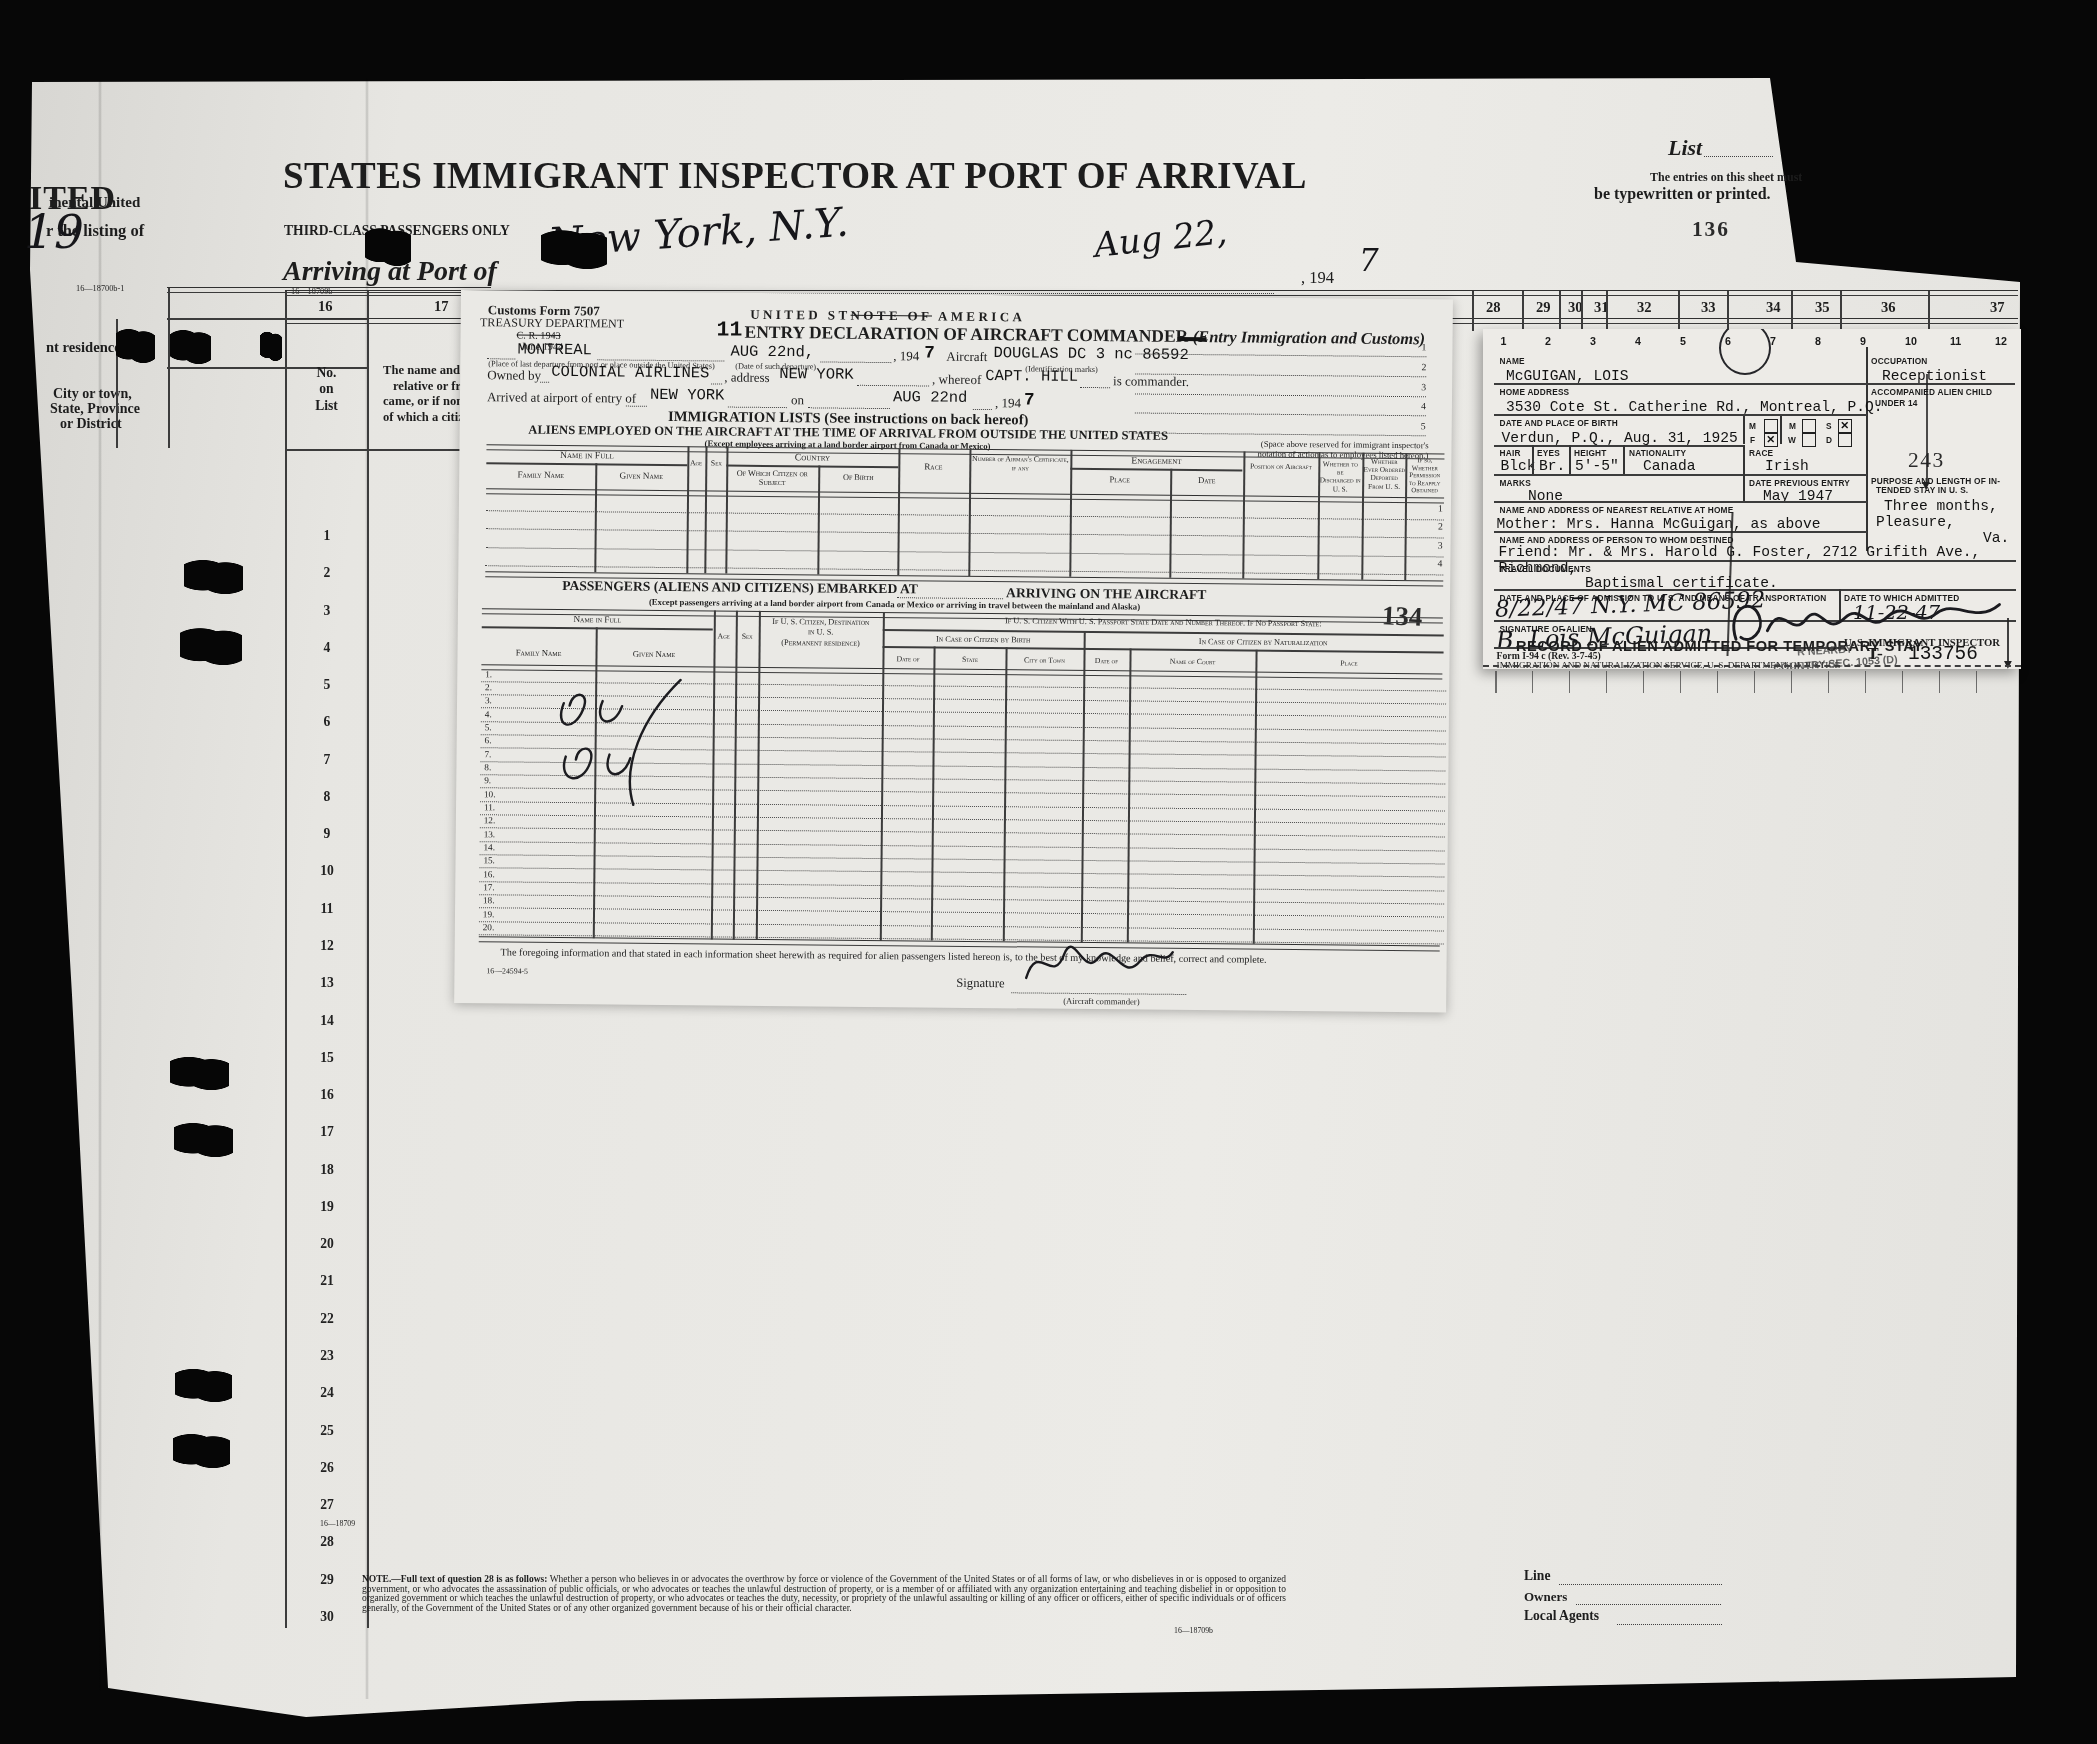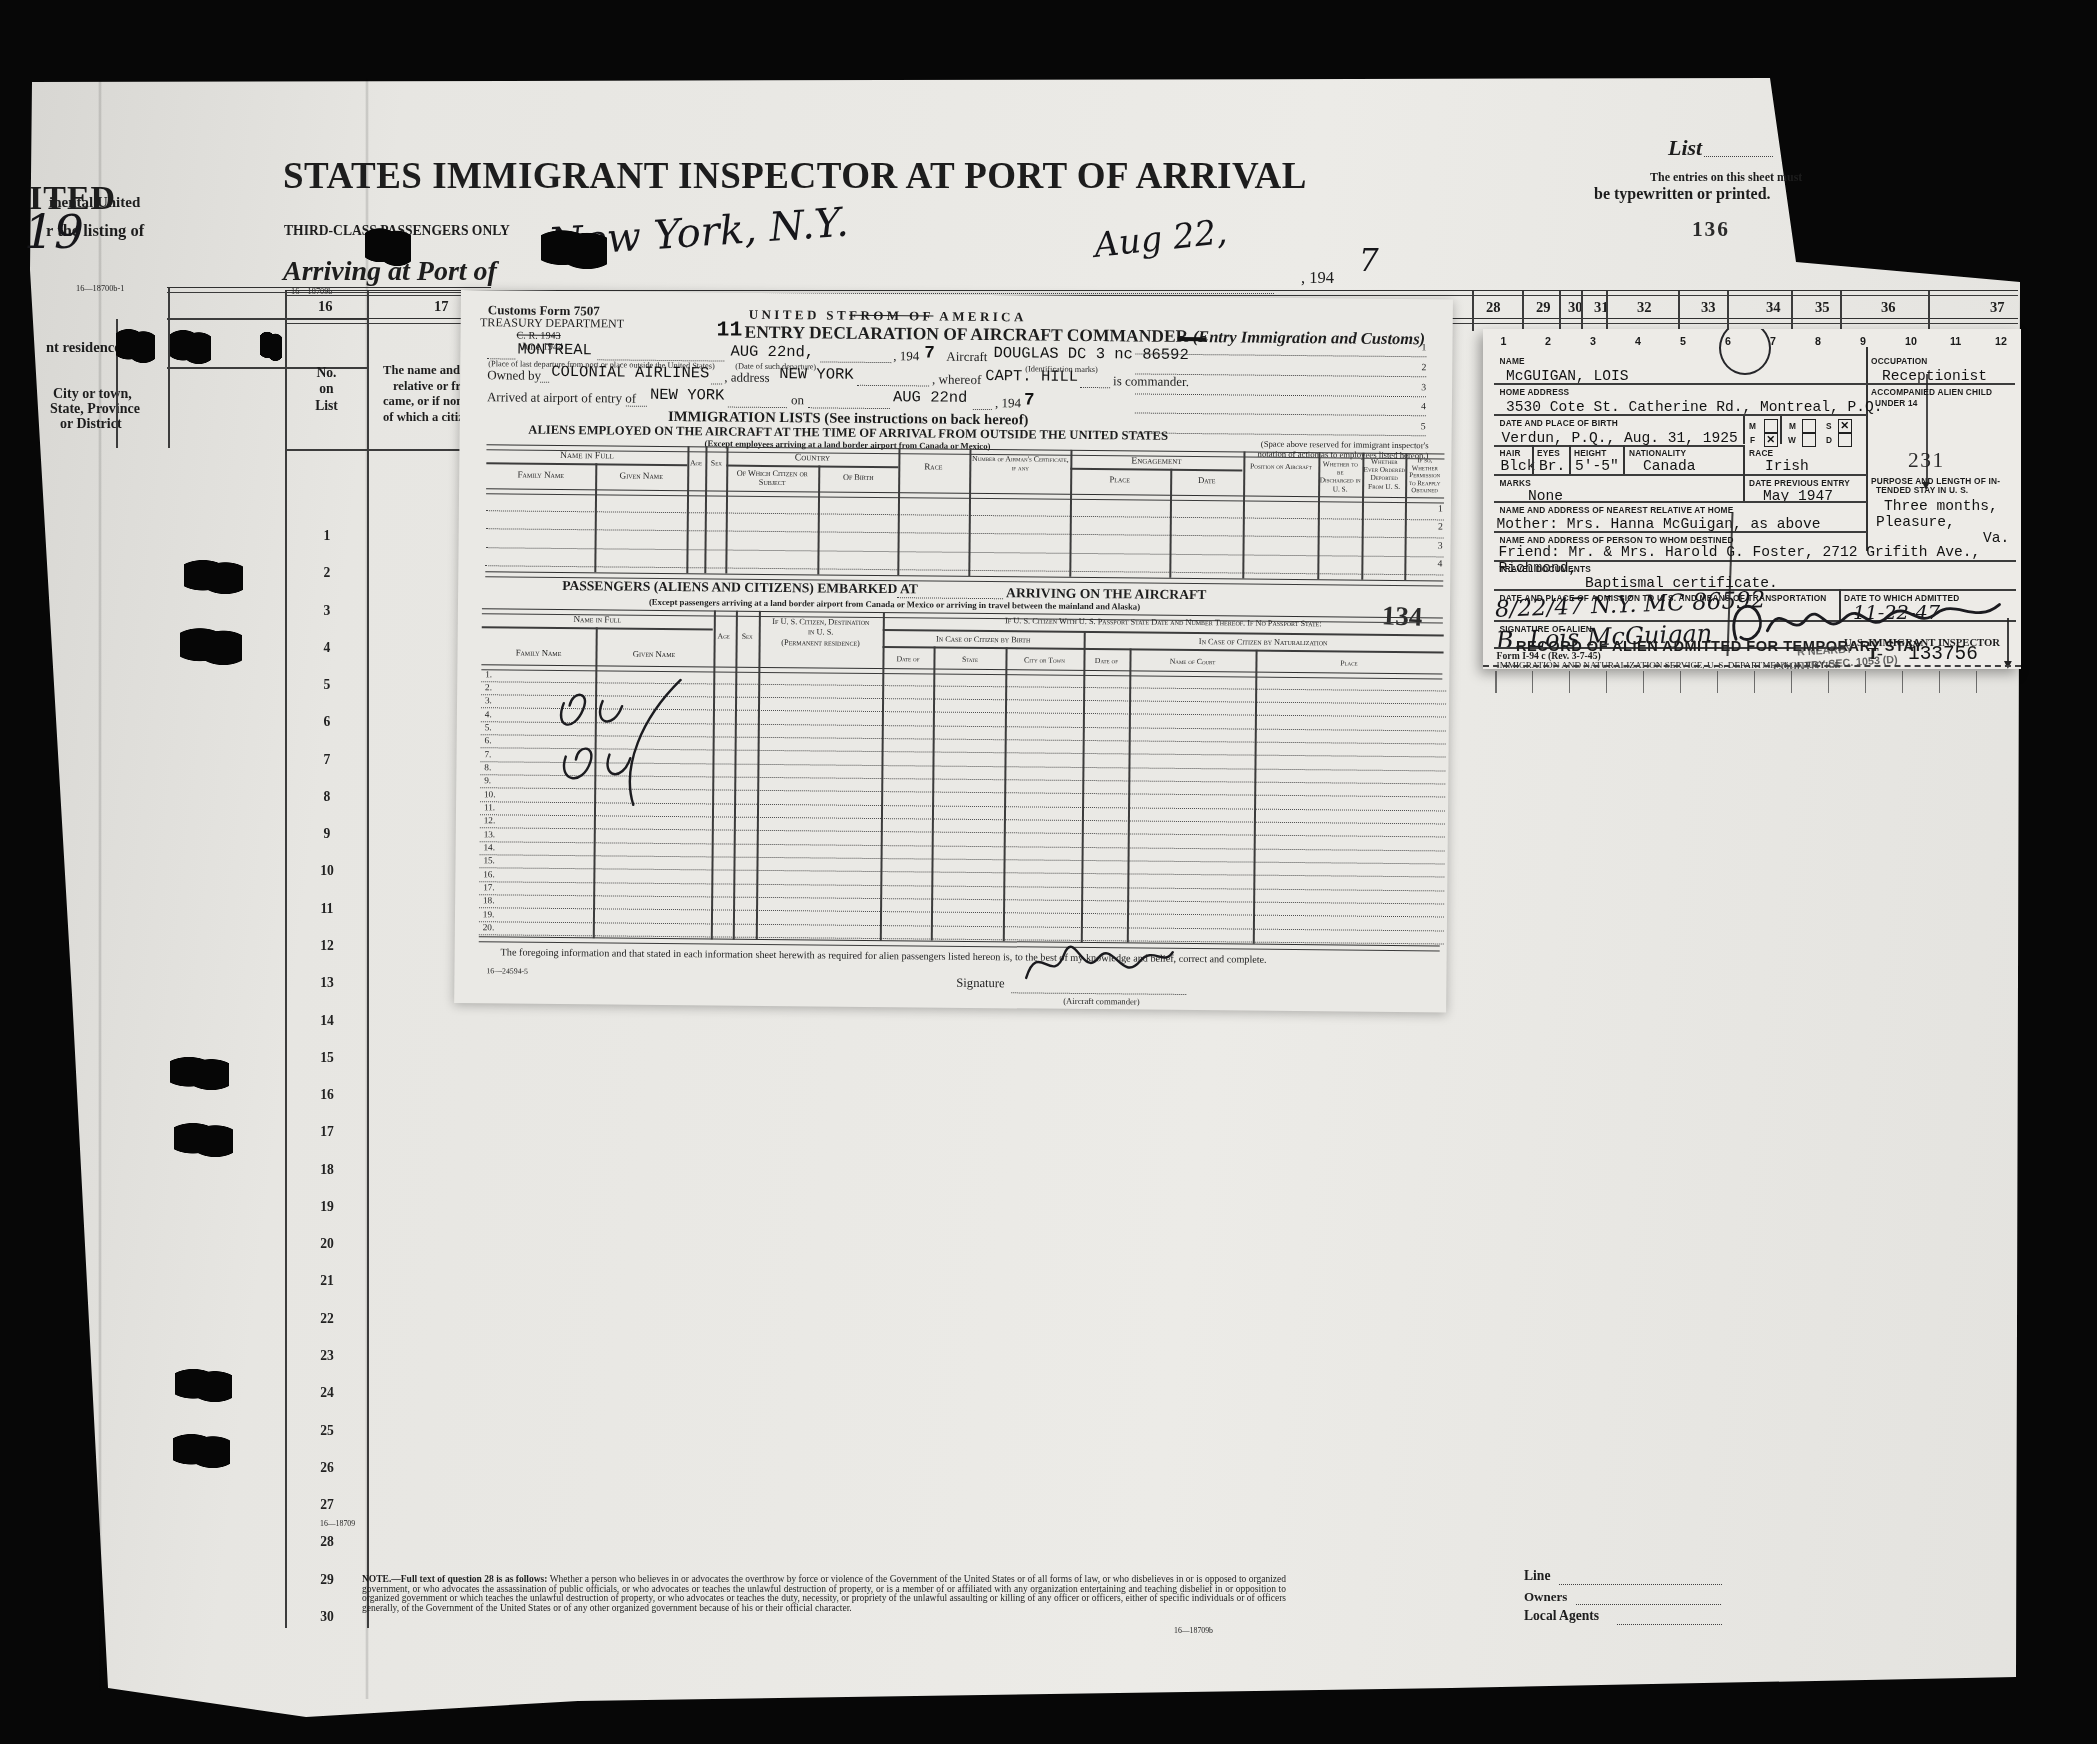--- a/index.html
+++ b/index.html
@@ -186,21 +186,21 @@
   <div class="dot" style="left:1576px;top:1602px;width:145px"></div>
   <div class="abs serif b" style="left:1524px;top:1608px;font-size:13.6px">Local Agents</div>
   <div class="dot" style="left:1617px;top:1622px;width:105px"></div>
 
   <div class="decl">
     <div class="abs serif b nw" style="left:27px;top:11.6px;font-size:13px">Customs Form 7507</div>
     <div class="abs serif nw" style="left:19.4px;top:25px;font-size:12px">TREASURY DEPARTMENT</div>
     <div class="abs serif nw" style="left:56px;top:39px;font-size:10.2px;text-decoration:line-through">C. R. 1943</div>
     <div class="abs serif nw" style="left:61px;top:50px;font-size:10.2px">June 1944</div>
 
-    <div class="abs serif b nw" style="left:228px;top:13.6px;width:398px;text-align:center;font-size:13px;letter-spacing:3.4px"><span>UNITED ST</span><span style="text-decoration:line-through">FROM OF</span><span> AMERICA</span></div>
+    <div class="abs serif b nw" style="left:228px;top:13.6px;width:398px;text-align:center;font-size:13px;letter-spacing:3.4px"><span>UNITED ST</span><span style="text-decoration:line-through">NOTE OF</span><span> AMERICA</span></div>
 
     <div class="abs mono b" style="left:256px;top:25px;font-size:21.4px">11</div>
     <div class="abs serif b nw" style="left:284px;top:29px;font-size:17.5px">
       <span>ENTRY DECLARATION OF AIRCRAFT COMMANDER</span>
       <span class="i" style="font-size:16.5px">(Entry Immigration and Customs)</span>
     </div>
     <div class="abs" style="left:717px;top:40px;width:29px;height:4.4px;background:#141414"></div>
 
     <div class="dot" style="left:27px;top:66px;width:28px"></div>
     <div class="abs mono nw" style="left:57px;top:50px;font-size:15.5px">MONTREAL</div>
@@ -438,21 +438,21 @@
     <div class="abs val" style="left:92px;top:129px">5'-5"</div>
     <div class="abs lbl" style="left:146px;top:119px">NATIONALITY</div>
     <div class="abs val" style="left:160px;top:129px">Canada</div>
     <div class="abs lbl" style="left:266px;top:119px">RACE</div>
     <div class="abs val" style="left:282px;top:129px">Irish</div>
     <div class="vl" style="left:49px;top:116px;height:29px;background:#333"></div>
     <div class="vl" style="left:86px;top:116px;height:29px;background:#333"></div>
     <div class="vl" style="left:140px;top:116px;height:29px;background:#333"></div>
     <div class="vl" style="left:260px;top:116px;height:29px;background:#333"></div>
     <div class="hl" style="left:10.7px;top:145px;width:373px"></div>
-    <div class="abs serif stamp" style="left:425px;top:119px;font-size:21.4px;letter-spacing:1.5px">231</div>
+    <div class="abs serif stamp" style="left:425px;top:119px;font-size:21.4px;letter-spacing:1.5px">243</div>
 
     <div class="abs lbl" style="left:16.5px;top:149px">MARKS</div>
     <div class="abs val" style="left:45px;top:159px">None</div>
     <div class="abs lbl" style="left:266px;top:149px">DATE PREVIOUS ENTRY</div>
     <div class="abs val" style="left:280px;top:159px">May 1947</div>
     <div class="vl" style="left:260px;top:145px;height:27px;background:#333"></div>
     <div class="hl" style="left:10.7px;top:172px;width:373px"></div>
     <div class="abs lbl" style="left:388px;top:147px">PURPOSE AND LENGTH OF IN-</div>
     <div class="abs lbl" style="left:393px;top:156px">TENDED STAY IN U. S.</div>
     <div class="abs val" style="left:401px;top:169px">Three months,</div>

